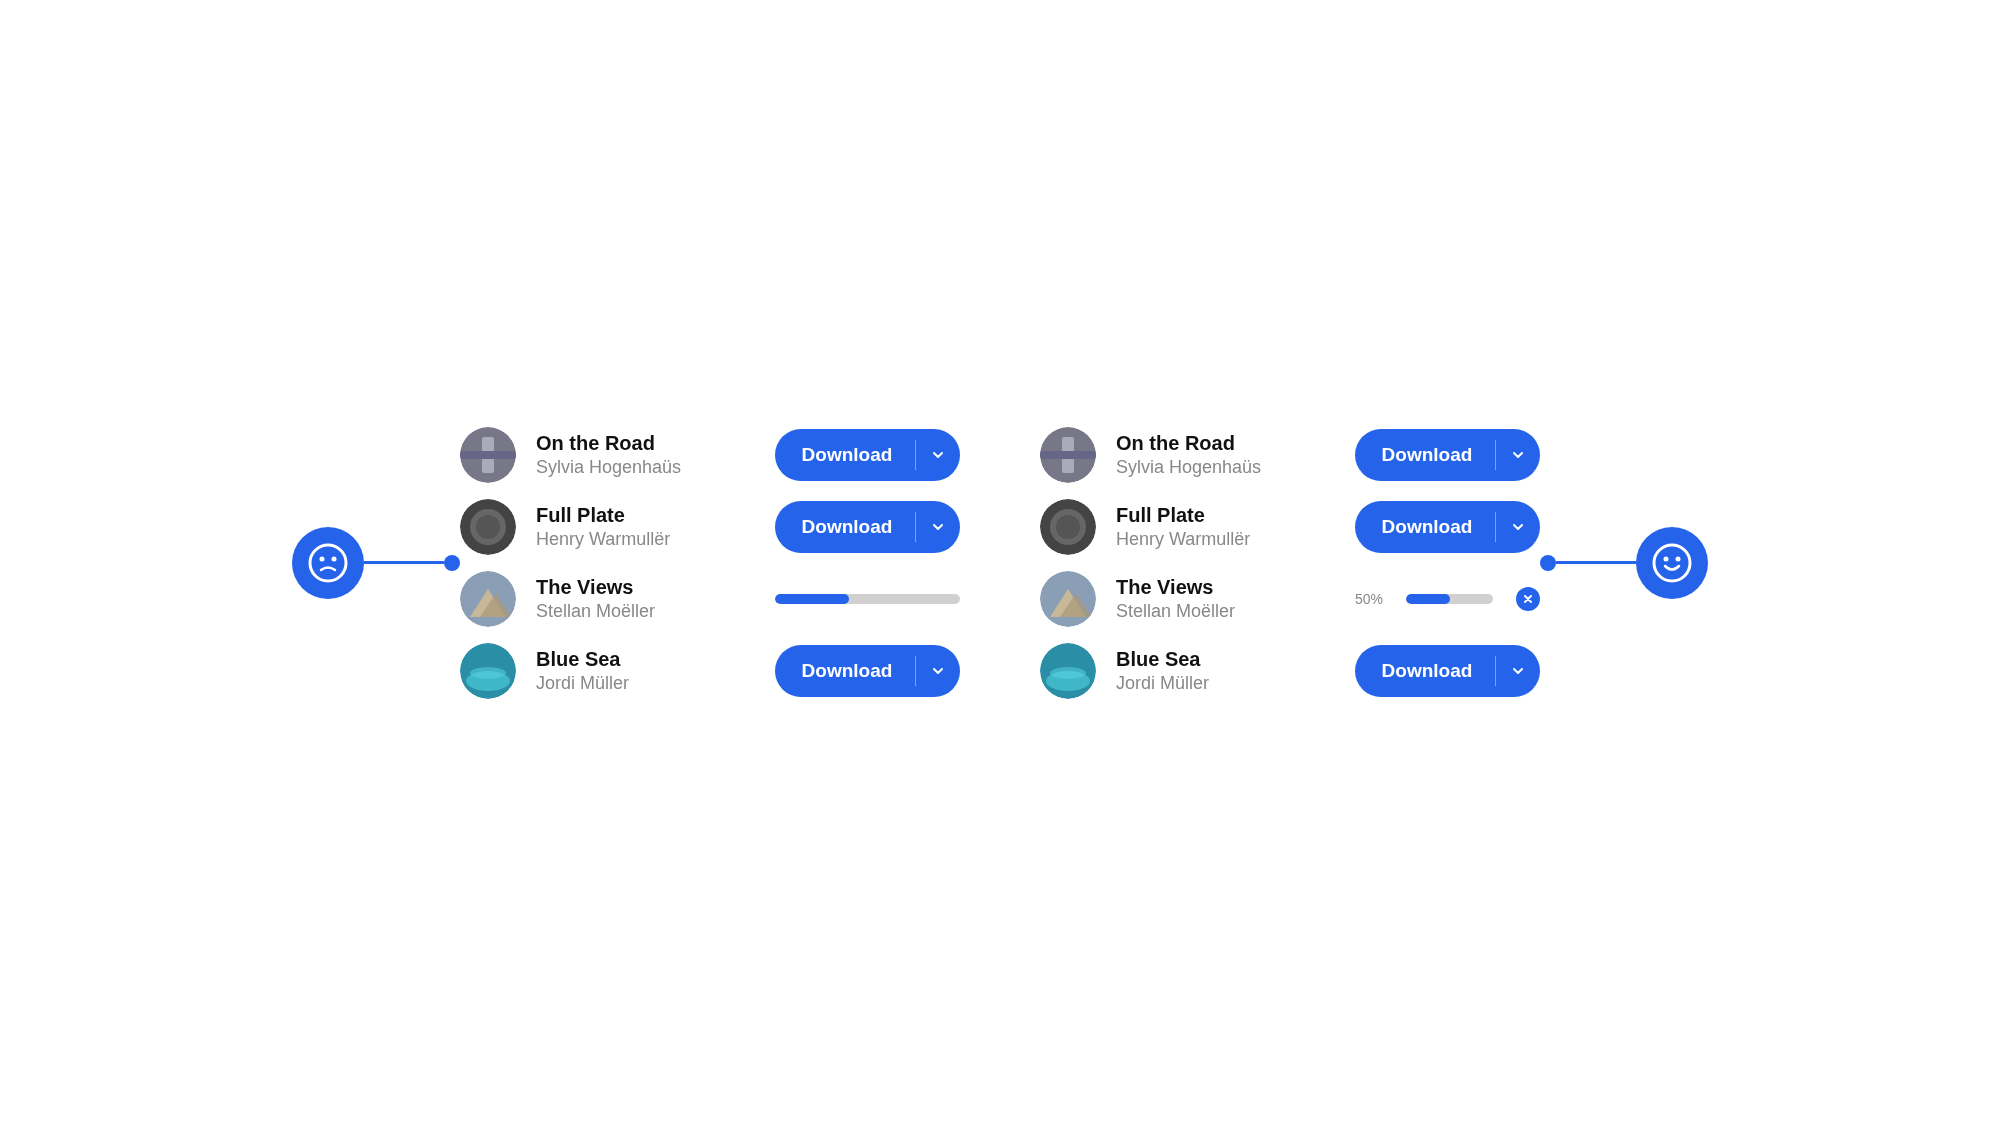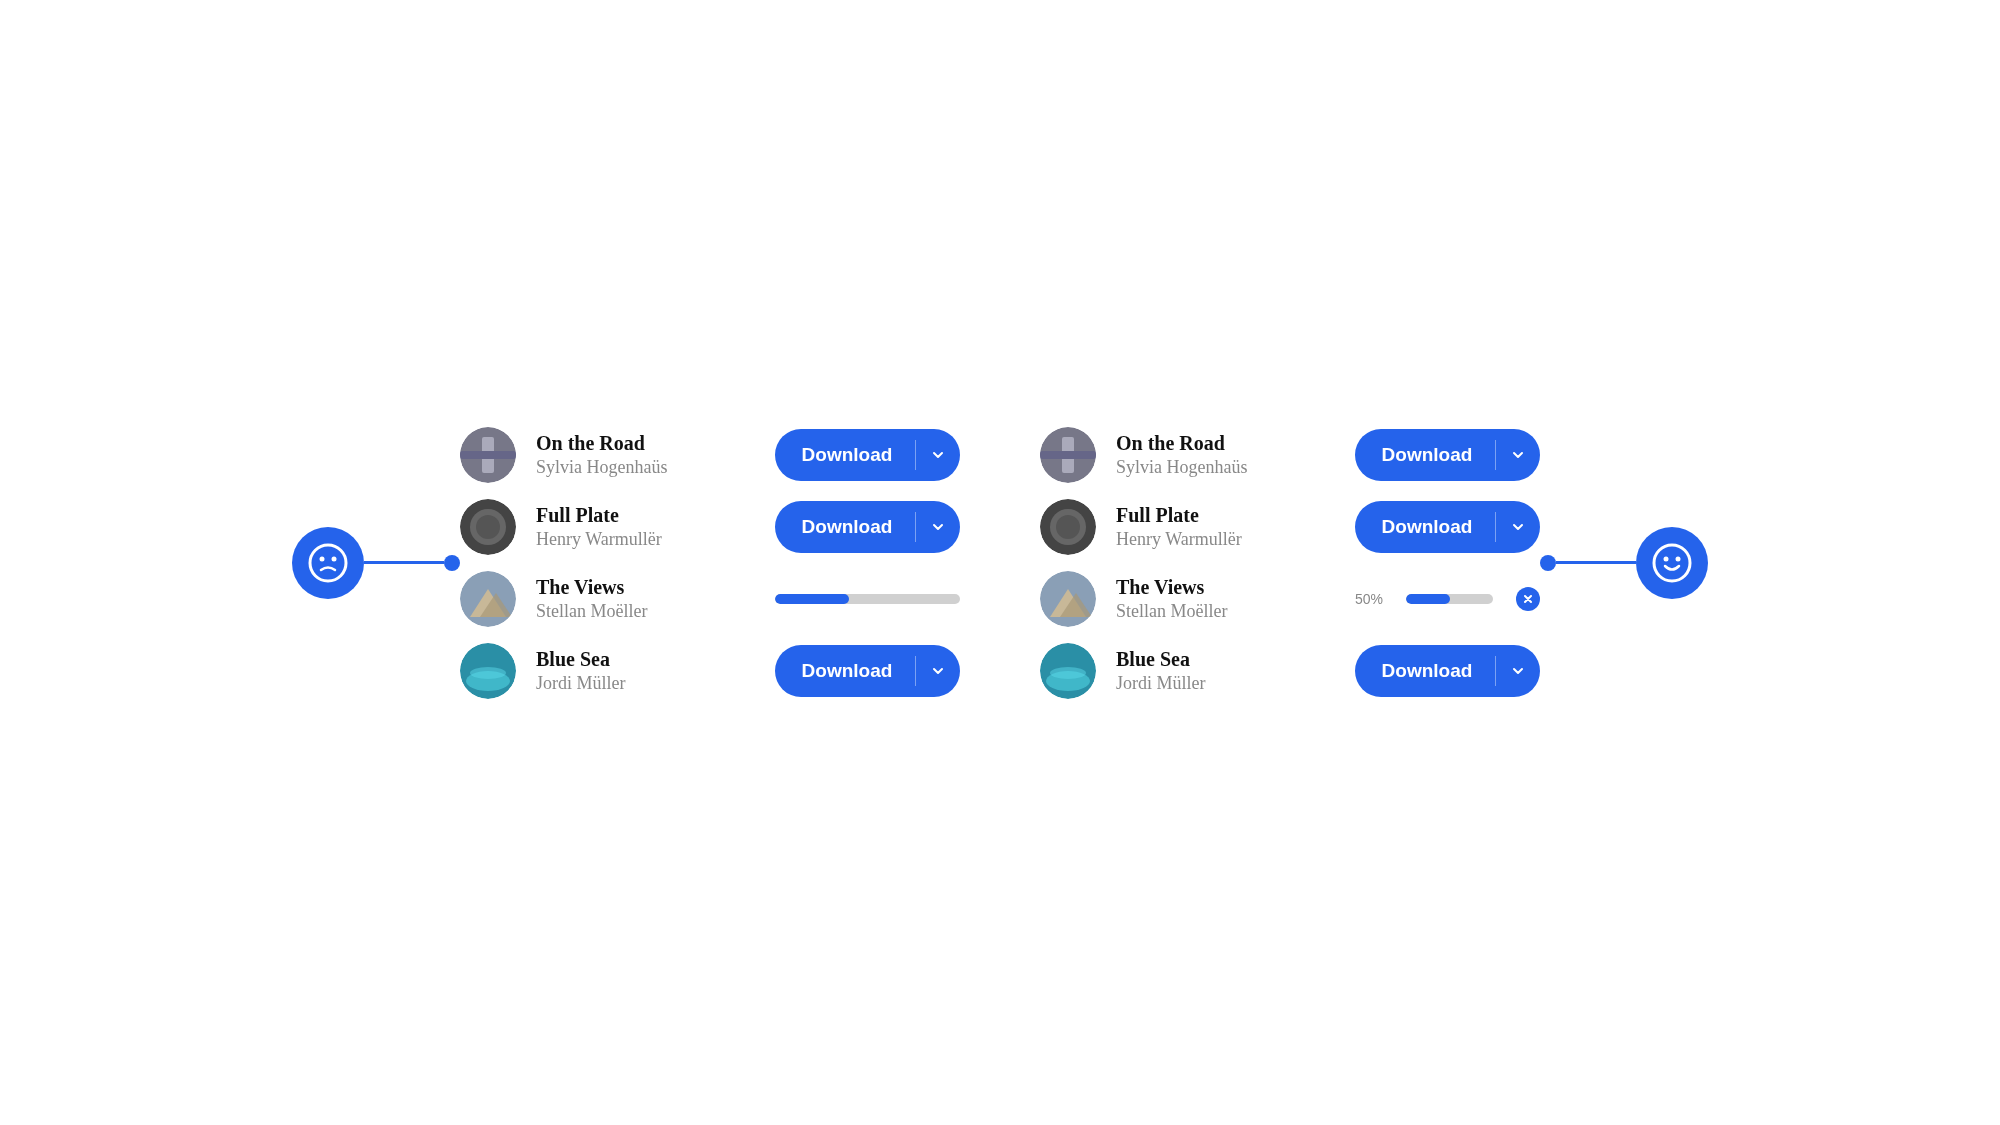--- a/index.html
+++ b/index.html
@@ -93,21 +93,20 @@
       flex-shrink: 0;
       overflow: hidden;
       display: flex;
       align-items: center;
       justify-content: center;
       font-size: 22px;
     }
 
     .track-info {
       flex: 1;
-      font-family: Liberation Serif, serif;
     }
 
     .track-title {
       font-size: 20px;
       font-weight: 700;
       color: #111;
       line-height: 1.2;
     }
 
     .track-author {

